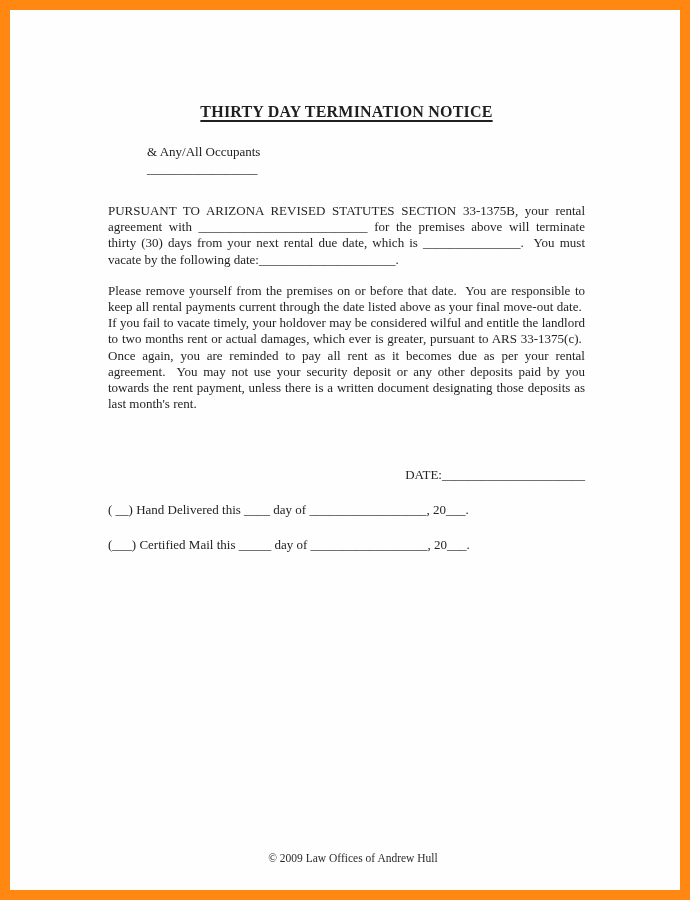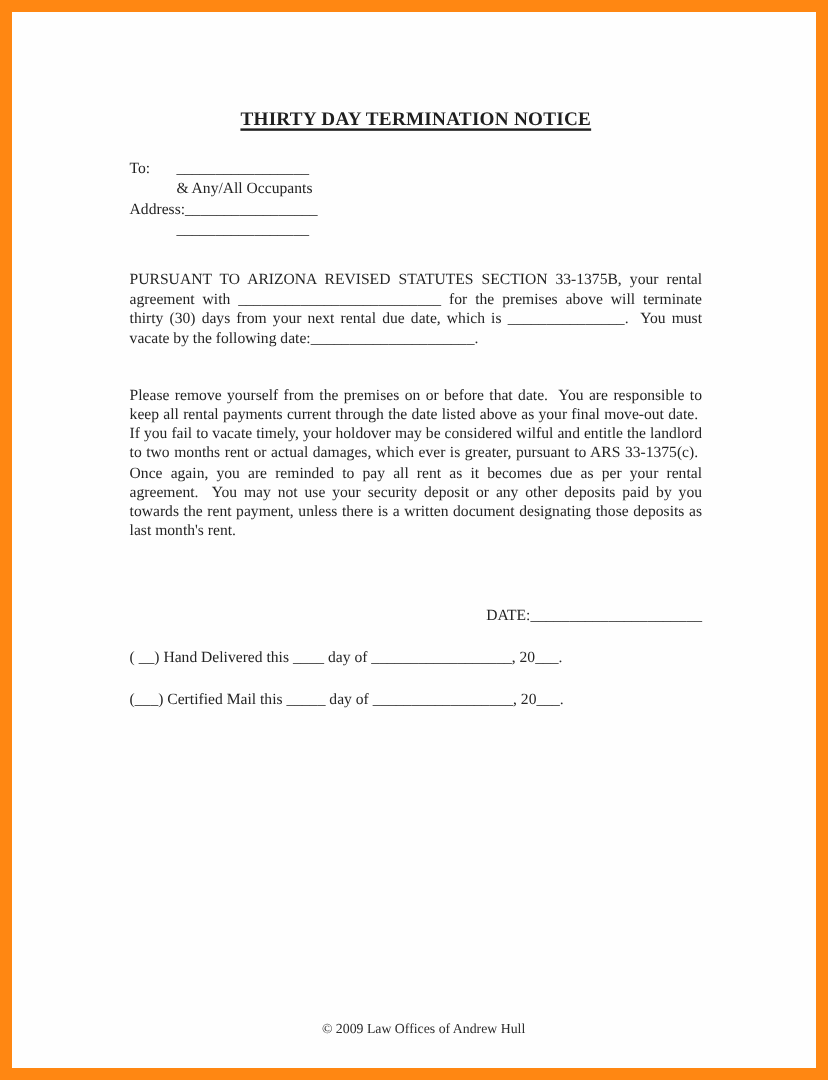--- a/index.html
+++ b/index.html
@@ -21,21 +21,21 @@
   }
   .page {
     position: relative;
     box-sizing: border-box;
     width: 100%;
     height: 100%;
     padding: 80px 95px 0 98px;
     color: #222222;
   }
   h1.doc-title {
-    margin: 0;
+    margin: 12px;
     font-size: 16px;
     line-height: 20px;
     font-weight: bold;
     text-align: center;
     letter-spacing: 0.2px;
     text-decoration: underline;
     text-underline-offset: 3px;
     text-decoration-thickness: 1.5px;
     color: #1f1f1f;
   }
@@ -52,21 +52,21 @@
     padding-left: 39px;
   }
   p.body-para {
     margin: 0;
     font-size: 13px;
     line-height: 16.2px;
     text-align: justify;
     color: #242424;
   }
   p.para-1 { margin-top: 26px; }
-  p.para-2 { margin-top: 31px; }
+  p.para-2 { margin-top: 15px; }
   .field-line {
     font-size: 13px;
     line-height: 16px;
     color: #242424;
   }
   .date-field { margin-top: 55px; text-align: right; }
   .by-field   { margin-top: 24px; }
   .hand-line  { margin-top: 19px; }
   .cert-line  { margin-top: 19px; }
   .footer {
@@ -81,28 +81,22 @@
 </style>
 </head>
 <body>
 
 <div class="frame">
   <div class="page">
 
     <h1 class="doc-title">THIRTY DAY TERMINATION NOTICE</h1>
 
     <div class="recipient">
-      <div class="line">
-        <span class="lbl-to">To:</span><span>_________________</span>
-      </div>
       <div class="line indent">
         <span>&amp; Any/All Occupants</span>
-      </div>
-      <div class="line">
-        <span>Address:</span><span>_________________</span>
       </div>
       <div class="line indent">
         <span>_________________</span>
       </div>
     </div>
 
     <p class="body-para para-1">PURSUANT TO ARIZONA REVISED STATUTES SECTION 33-1375B, your rental agreement with __________________________ for the premises above will terminate thirty (30) days from your next rental due date, which is _______________.&nbsp; You must vacate by the following date:_____________________.</p>
 
     <p class="body-para para-2">Please remove yourself from the premises on or before that date.&nbsp; You are responsible to keep all rental payments current through the date listed above as your final move-out date.&nbsp; If you fail to vacate timely, your holdover may be considered wilful and entitle the landlord to two months rent or actual damages, which ever is greater, pursuant to ARS 33-1375(c).&nbsp; Once again, you are reminded to pay all rent as it becomes due as per your rental agreement.&nbsp; You may not use your security deposit or any other deposits paid by you towards the rent payment, unless there is a written document designating those deposits as last month's rent.</p>
 

